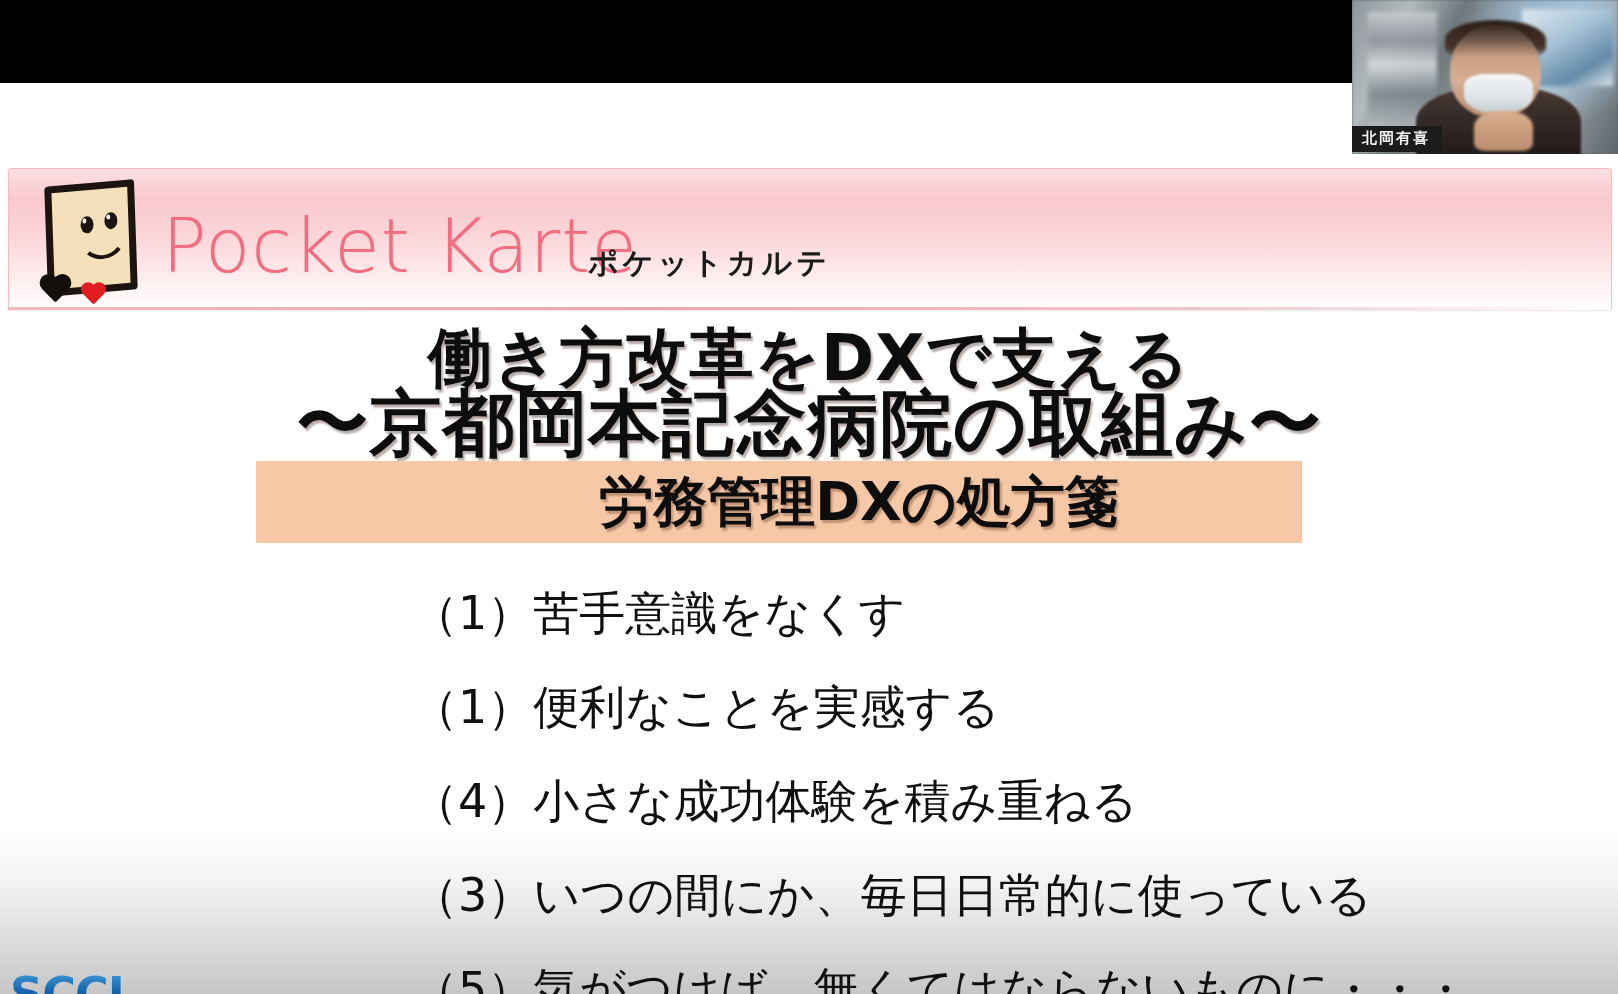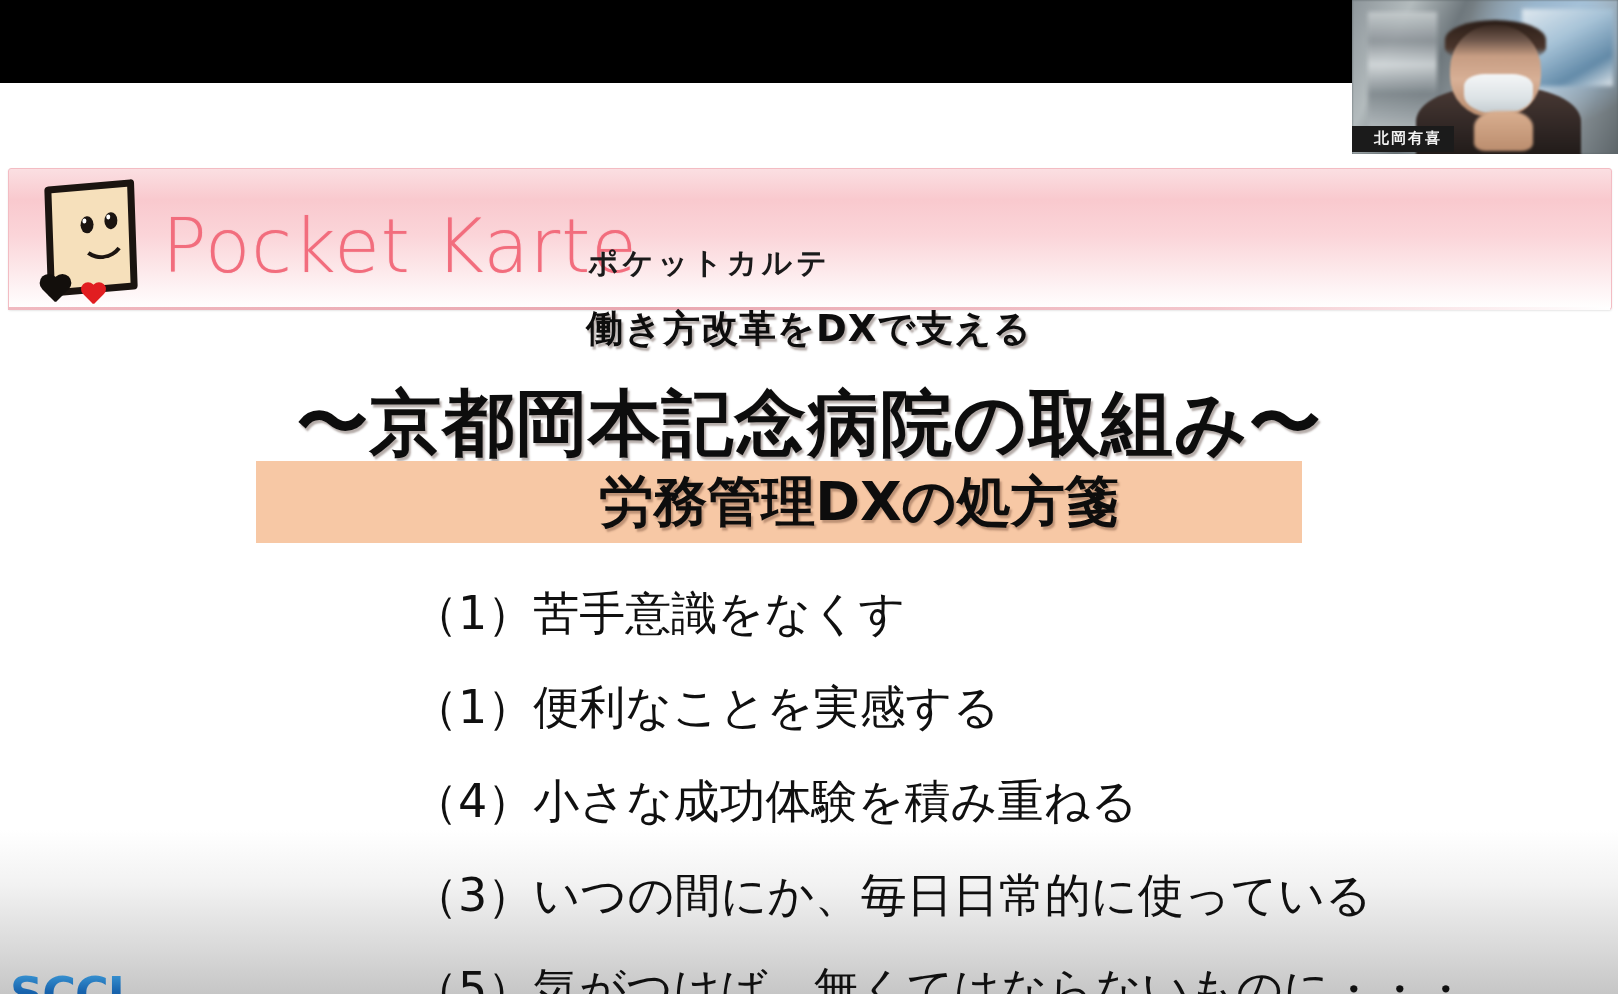--- a/index.html
+++ b/index.html
@@ -62,21 +62,21 @@
     font-family:"DejaVu Sans",sans-serif;font-size:30px;font-weight:700;
     color:#1a1a1a;letter-spacing:4px;white-space:nowrap;
   }
 
   
   .tline{
     position:absolute;width:1618px;text-align:center;white-space:nowrap;
     font-family:"DejaVu Sans",sans-serif;font-weight:700;color:#0d0d0d;
     text-shadow:2px 3px 2px rgba(90,70,65,.45);
   }
-  #title-1{top:221px;font-size:37px;letter-spacing:1px;}
+  #title-1{top:232px;font-size:64px;letter-spacing:1px;}
   #title-2{top:293px;font-size:72px;letter-spacing:1px;}
 
   #subtitle-bar{
     position:absolute;left:256px;top:378px;width:1046px;height:82px;
     background:#f7c8a5;
   }
   #subtitle-text{
     position:absolute;left:256px;top:383px;width:1206px;text-align:center;white-space:nowrap;
     font-family:"DejaVu Sans",sans-serif;font-weight:700;font-size:54px;color:#0d0d0d;
     text-shadow:2px 3px 2px rgba(120,80,60,.45);
@@ -124,21 +124,21 @@
   .pip-hair{position:absolute;left:35%;top:13%;width:38%;height:26%;
     background:linear-gradient(180deg,#2a1d17 0%,#4a352b 70%,rgba(74,53,43,0) 100%);
     border-radius:50% 50% 30% 30%;filter:blur(1.4px);}
   .pip-mask{position:absolute;left:42%;top:48%;width:26%;height:26%;
     background:linear-gradient(180deg,#f4f6f7 0%,#dde3e6 60%,#c3cbd0 100%);
     border-radius:30% 30% 48% 48%;filter:blur(.8px);}
   .pip-hand{position:absolute;left:46%;top:72%;width:22%;height:26%;
     background:linear-gradient(180deg,#d9ae8f 0%,#bb8d6e 100%);
     border-radius:40% 40% 20% 20%;filter:blur(1.4px);}
   #pip-name{
-    position:absolute;left:0;bottom:2px;padding:3px 12px 4px 22px;
+    position:absolute;left:0;bottom:2px;padding:3px 12px 4px 10px;
     background:#1b1b1b;color:#f2f2f2;
     font-family:"DejaVu Sans",sans-serif;font-weight:700;font-size:15px;letter-spacing:2px;
     white-space:nowrap;
   }
 </style>
 </head>
 <body>
 
 <div id="stage">
 

